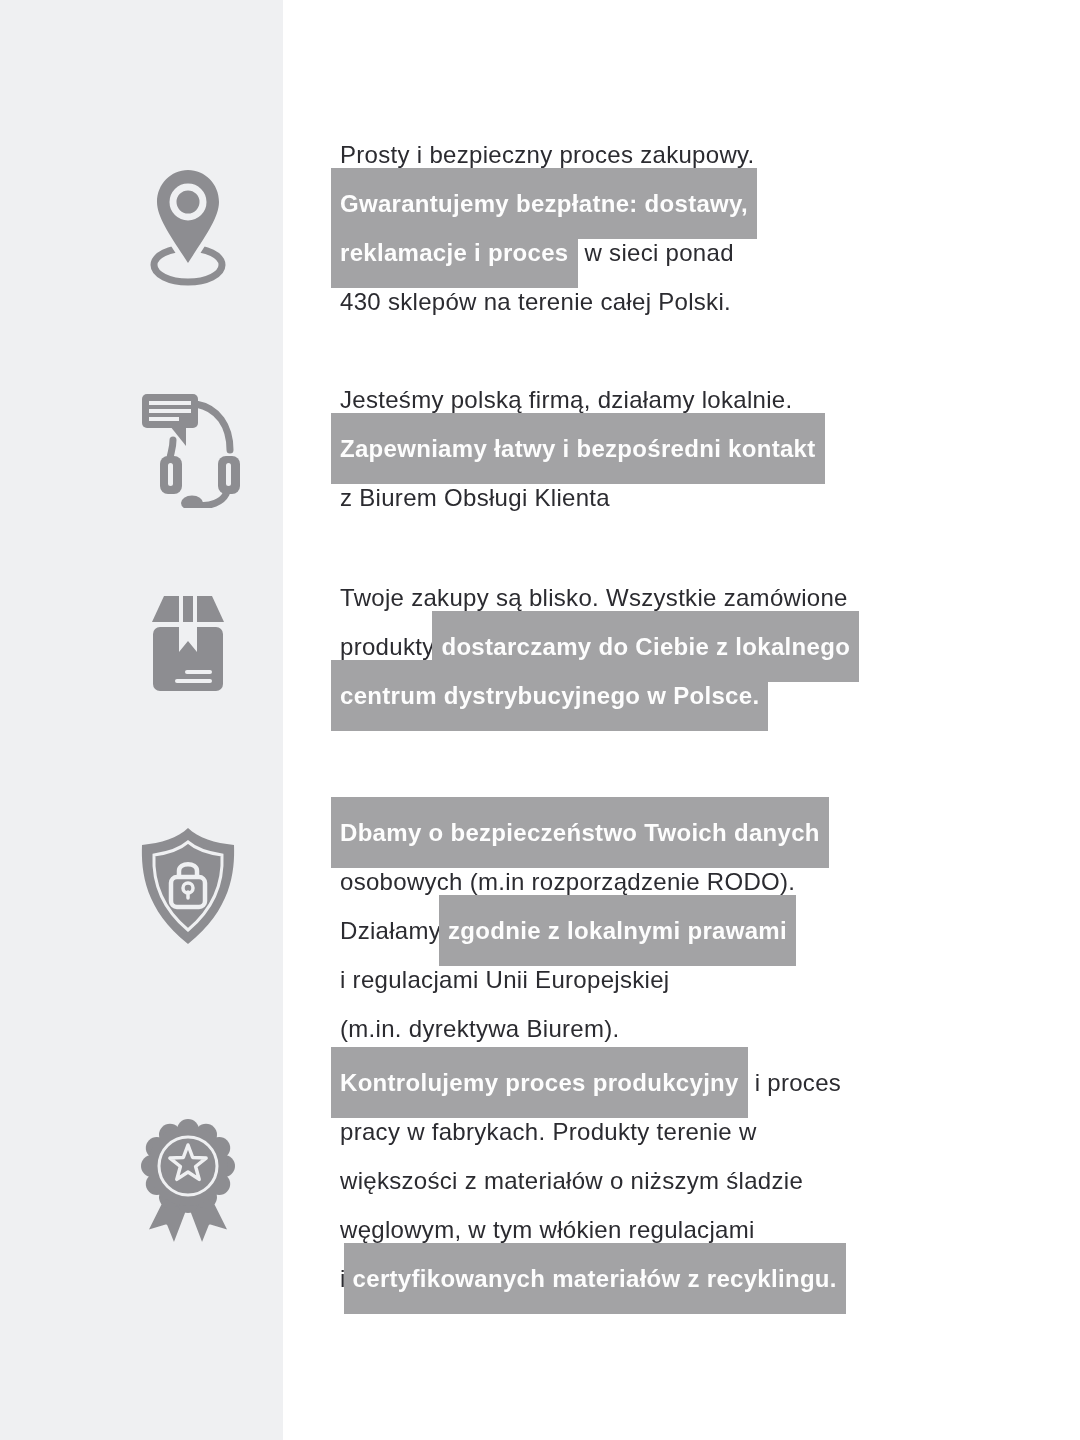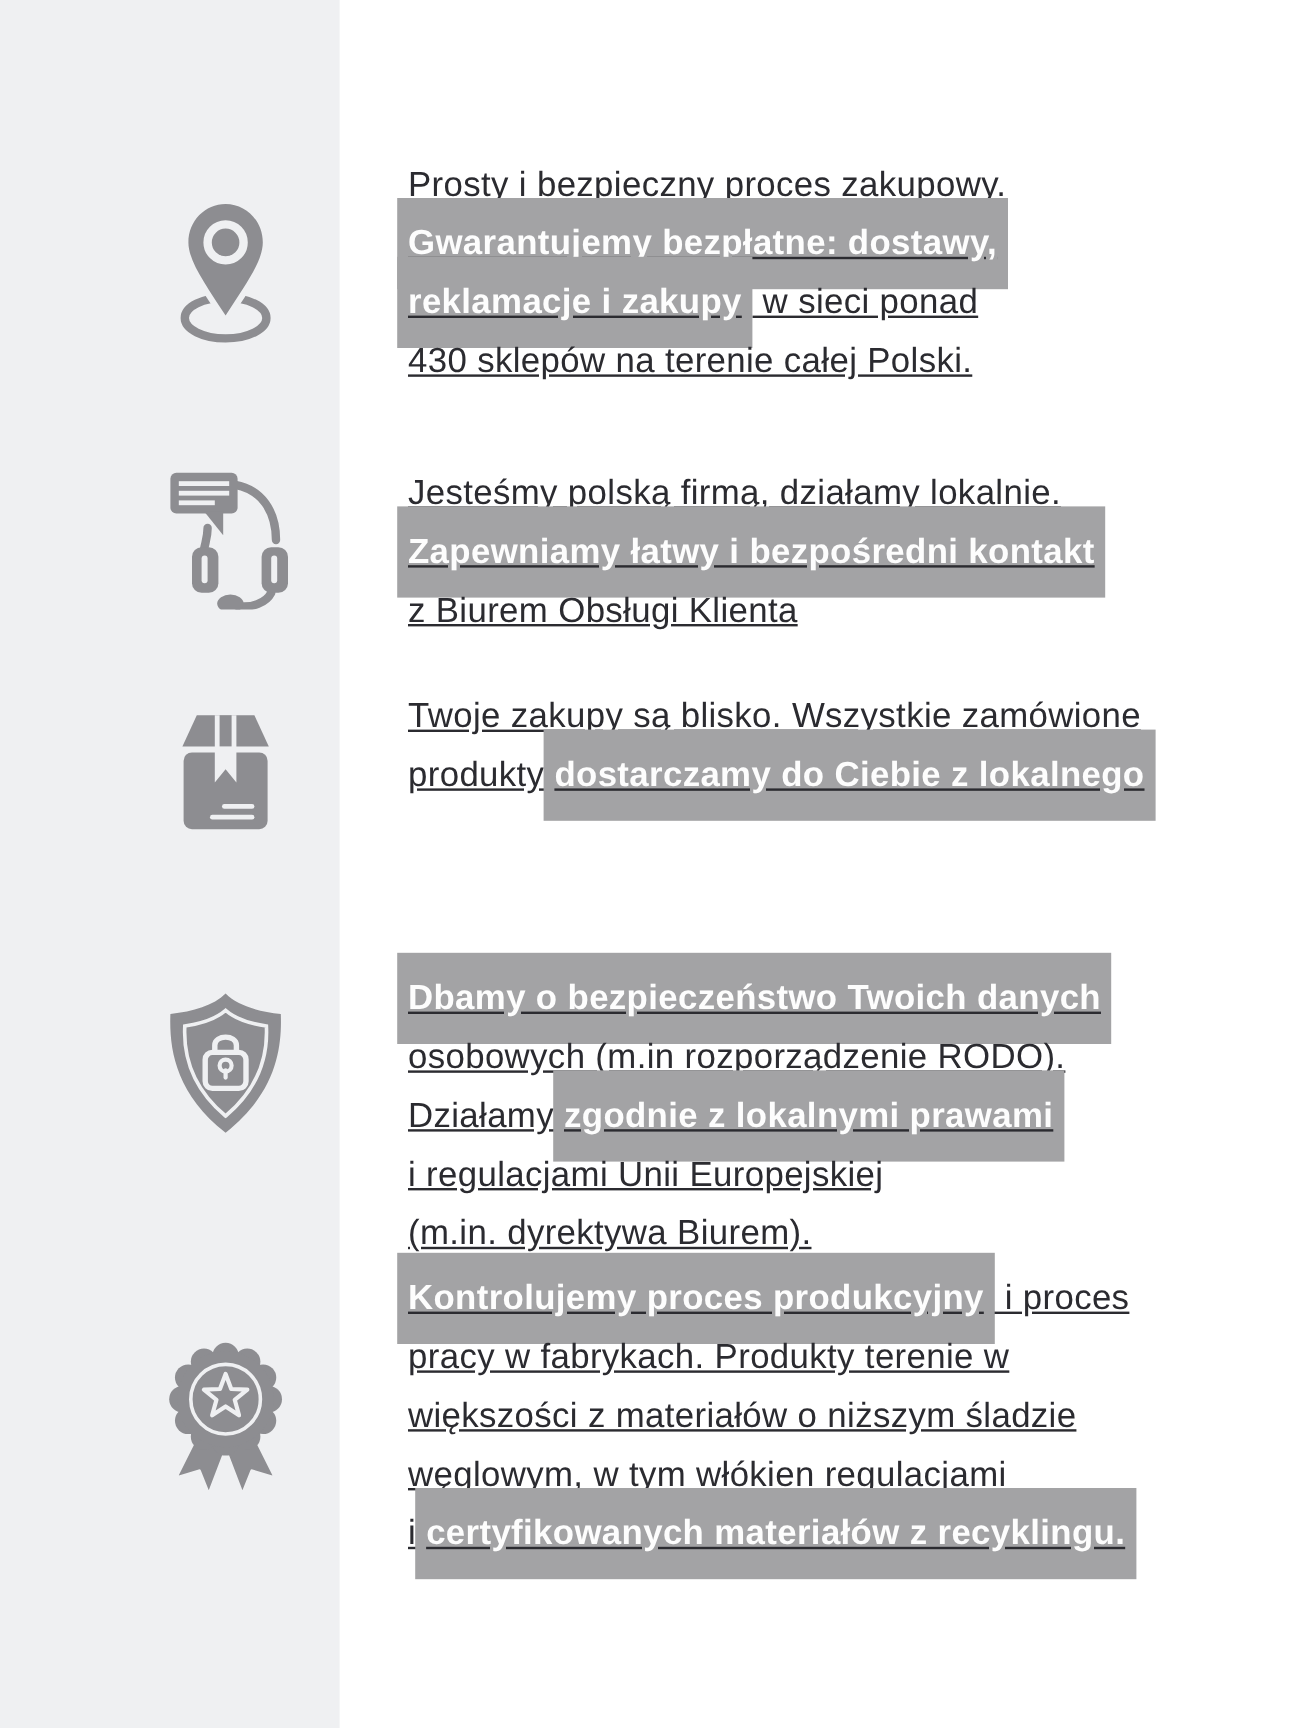--- a/index.html
+++ b/index.html
@@ -23,26 +23,25 @@
     position:absolute;left:0;top:0;width:283px;height:1440px;
     background:var(--strip);
   }
   .row{position:absolute;left:0;width:1080px;}
   .icon-cell{position:absolute;}
   .icon-cell svg{display:block;}
   .text-cell{
     position:absolute;left:340px;right:40px;
   }
   .line{
-    font-size:29px;
+    font-size:24px;
     line-height:49px;
     letter-spacing:.3px;
     white-space:pre;
     color:var(--body-text);
-    text-decoration:underline;
   }
   .hl{
     background:var(--hl);
     color:var(--hl-text);
     font-weight:700;
     padding:22px 9px;
     margin-left:-9px;
   }
 </style>
 </head>
@@ -55,21 +54,21 @@
         <div class="icon-cell" style="left: 148px; top: 166px;">
           <svg width="80" height="120" viewBox="0 0 80 120">
     <ellipse cx="40" cy="99" rx="34" ry="17" fill="none" stroke="var(--icon)" stroke-width="7"></ellipse>
     <path d="M40,4 C57,4 71,18 71,36 C71,52 56,72 40,97 C24,72 9,52 9,36 C9,18 23,4 40,4 Z" fill="var(--icon)" paint-order="stroke" stroke="var(--strip)" stroke-width="10"></path>
     <circle cx="40" cy="36" r="15" fill="none" stroke="var(--strip)" stroke-width="7"></circle>
   </svg>
         </div>
         <div class="text-cell" style="top: 130px;">
           <div class="line"><span class="plain">Prosty i bezpieczny proces zakupowy.</span></div>
           <div class="line"><span class="hl">Gwarantujemy bezpłatne: dostawy,</span></div>
-          <div class="line"><span class="hl">reklamacje i zakupy</span><span class="plain"> w sieci ponad</span></div>
+          <div class="line"><span class="hl">reklamacje i proces</span><span class="plain"> w sieci ponad</span></div>
           <div class="line"><span class="plain">430 sklepów na terenie całej Polski.</span></div>
         </div>
       </div>
       <div class="row" style="top: 0px;">
         <div class="icon-cell" style="left: 140px; top: 388px;">
           <svg width="100" height="120" viewBox="0 0 100 120">
     <path d="M56,16 C78,20 90,38 90,62" fill="none" stroke="var(--icon)" stroke-width="7" stroke-linecap="round"></path>
     <path d="M33,52 C33,60 31,64 30,70" fill="none" stroke="var(--icon)" stroke-width="7" stroke-linecap="round"></path>
     <path d="M86,106 C82,114 70,119 58,117" fill="none" stroke="var(--icon)" stroke-width="7" stroke-linecap="round"></path>
     <ellipse cx="52" cy="115" rx="11" ry="7.5" fill="var(--icon)"></ellipse>
@@ -77,40 +76,41 @@
     <polygon points="30,38 46,38 46,58" fill="var(--icon)"></polygon>
     <rect x="9" y="13" width="42" height="4" fill="var(--strip)"></rect>
     <rect x="9" y="21" width="42" height="4" fill="var(--strip)"></rect>
     <rect x="9" y="29" width="30" height="4" fill="var(--strip)"></rect>
     <rect x="20" y="68" width="22" height="38" rx="8" fill="var(--icon)"></rect>
     <rect x="28" y="75" width="5" height="23" rx="2.5" fill="var(--strip)"></rect>
     <rect x="78" y="68" width="22" height="38" rx="8" fill="var(--icon)"></rect>
     <rect x="86" y="75" width="5" height="23" rx="2.5" fill="var(--strip)"></rect>
   </svg>
         </div>
-        <div class="text-cell" style="top: 375px; margin-top: 12px;">
+        <div class="text-cell" style="top: 375px;">
           <div class="line"><span class="plain">Jesteśmy polską firmą, działamy lokalnie.</span></div>
           <div class="line"><span class="hl">Zapewniamy łatwy i bezpośredni kontakt</span></div>
           <div class="line"><span class="plain">z Biurem Obsługi Klienta</span></div>
         </div>
       </div>
       <div class="row" style="top: 0px;">
         <div class="icon-cell" style="left: 148px; top: 594px;">
           <svg width="80" height="100" viewBox="0 0 80 100">
     <polygon points="16,2 64,2 76,28 4,28" fill="var(--icon)"></polygon>
     <rect x="5" y="33" width="70" height="64" rx="7" fill="var(--icon)"></rect>
     <polygon points="31,2 49,2 49,58 40,47 31,58" fill="var(--strip)"></polygon>
     <rect x="35" y="2" width="10" height="26" fill="var(--icon)"></rect>
     <rect x="37" y="76" width="27" height="4" rx="2" fill="var(--strip)"></rect>
     <rect x="27" y="85" width="37" height="4" rx="2" fill="var(--strip)"></rect>
   </svg>
         </div>
         <div class="text-cell" style="top: 573px;">
           <div class="line"><span class="plain">Twoje zakupy są blisko. Wszystkie zamówione</span></div>
           <div class="line"><span class="plain">produkty </span><span class="hl">dostarczamy do Ciebie z lokalnego</span></div>
+          <div class="line"><span class="hl">centrum dystrybucyjnego w Polsce.</span></div>
         </div>
       </div>
       <div class="row" style="top: 0px;">
         <div class="icon-cell" style="left: 136px; top: 826px;">
           <svg width="104" height="120" viewBox="0 0 104 120">
     <path d="M52,2 C62,12 79,17 98,19 C99,46 95,84 52,118 C9,84 5,46 6,19 C25,17 42,12 52,2 Z" fill="var(--icon)"></path>
     <path d="M52,16 C60,23 72,27 86,29 C87,49 83,78 52,104 C21,78 17,49 18,29 C32,27 44,23 52,16 Z" fill="none" stroke="var(--strip)" stroke-width="3"></path>
     <path d="M43,52 L43,45 C43,36 61,36 61,45 L61,52" fill="none" stroke="var(--strip)" stroke-width="4.5"></path>
     <rect x="35" y="51" width="34" height="30" rx="6" fill="var(--icon)" stroke="var(--strip)" stroke-width="4.5"></rect>
     <circle cx="52" cy="62" r="5" fill="none" stroke="var(--strip)" stroke-width="3.5"></circle>

